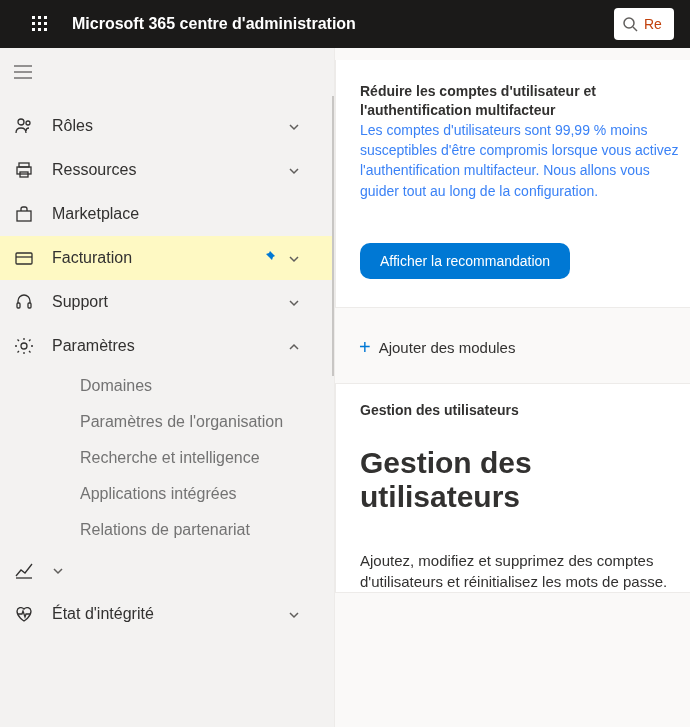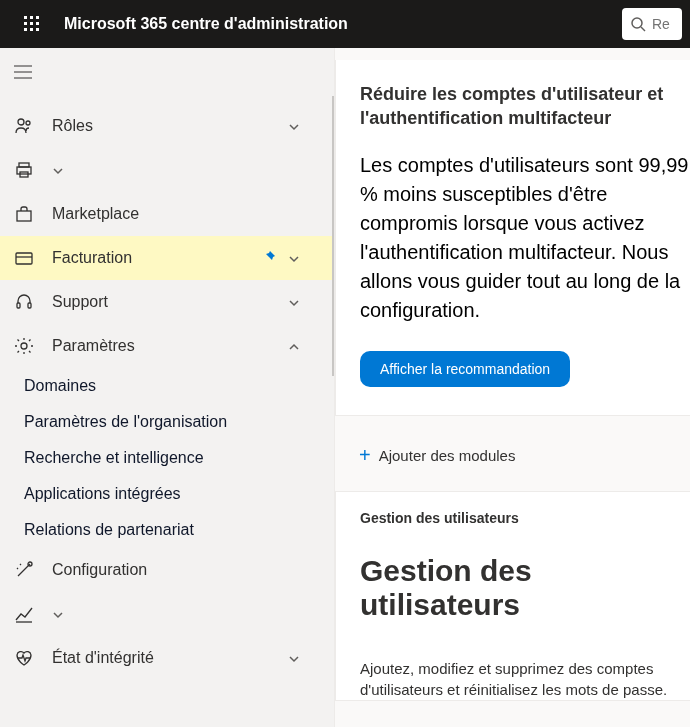--- a/index.html
+++ b/index.html
@@ -1,25 +1,25 @@
 <!DOCTYPE html>
 <html><head>
 <meta charset="utf-8">
 <style>
   * { box-sizing: border-box; margin: 0; padding: 0; }
   body { font-family: "Segoe UI", -apple-system, sans-serif; font-size: 14px; color: #323130; overflow: hidden; width: 690px; height: 727px; background: #fff; }
 
   
-  .topbar { height: 48px; background: #1b1a19; color: #fff; display: flex; align-items: center; padding: 0 8px; }
+  .topbar { height: 48px; background: #1b1a19; color: #fff; display: flex; align-items: center; padding: 0 16px; }
   .waffle { width: 48px; height: 48px; display: flex; align-items: center; justify-content: center; cursor: pointer; }
   .waffle svg { fill: #fff; }
   .app-title { font-size: 16px; font-weight: 600; flex: 1; padding-left: 8px; }
   .search-box { display: flex; align-items: center; background: #fff; border-radius: 4px; height: 32px; padding: 0 8px; min-width: 60px; color: #605e5c; }
   .search-box svg { stroke: #605e5c; fill: none; stroke-width: 1.5; margin-right: 6px; }
-  .search-text { color: #737373; font-size: 14px; }
+  .search-text { color: #c2410c; font-size: 14px; }
 
   
   .layout { display: flex; height: calc(727px - 48px); }
 
   
   .sidebar { width: 335px; background: #f3f2f1; border-right: 1px solid #edebe9; display: flex; flex-direction: column; position: relative; }
   .hamburger { height: 48px; display: flex; align-items: center; padding-left: 14px; cursor: pointer; }
   .hamburger svg { stroke: #323130; }
   .nav-scroll { flex: 1; overflow-y: auto; padding-top: 8px; position: relative; }
   .nav-scroll::after { content:""; position:absolute; top:0; right:0; width:2px; height:280px; background:#c8c6c4; }
@@ -27,27 +27,27 @@
   .nav-item { display: flex; align-items: center; height: 44px; padding: 0 32px 0 14px; cursor: pointer; font-size: 16px; color: #323130; }
   .nav-item.active { background: #fef9c3; }
   .nav-icon { width: 20px; height: 20px; margin-right: 18px; flex-shrink: 0; display:flex; align-items:center; justify-content:center; }
   .nav-icon svg { stroke: #323130; fill: none; stroke-width: 1.3; }
   .nav-label { flex: 1; }
   .pin { width: 16px; height: 16px; margin-right: 10px; }
   .pin svg { fill:#0078d4; }
   .chevron { width: 14px; height: 14px; }
   .chevron svg { stroke: #605e5c; fill: none; stroke-width: 1.5; }
 
-  .sub-item { display: flex; align-items: center; height: 36px; padding-left: 24px; font-size: 16px; color: #0f172a; cursor: pointer; }
+  .sub-item { display: flex; align-items: center; height: 36px; padding-left: 80px; font-size: 16px; color: #737373; cursor: pointer; }
 
   
   .main { flex: 1; background: #faf9f8; overflow: hidden; padding-left: 0; }
   .card { background: #fff; margin: 12px 0 0 0; padding: 22px 0 28px 24px; border: 1px solid #edebe9; border-right: none; border-top: none; }
-  .card-title { font-size: 18px; font-weight: 700; line-height: 1.35; margin-bottom: 20px; }
-  .card-body { font-size: 20px; color: #000000; line-height: 1.45; margin-bottom: 26px; }
+  .card-title { font-size: 14px; font-weight: 700; line-height: 1.35; }
+  .card-body { font-size: 14px; color: #3b82f6; line-height: 1.45; margin-bottom: 42px; }
   .primary-btn { background: #0078d4; color: #fff; border: none; padding: 10px 20px; font-size: 14px; cursor: pointer; border-radius: 10px; }
 
   .add-modules { display: flex; align-items: center; padding: 28px 0 24px 24px; font-size: 15px; color: #323130; cursor: pointer; }
   .add-modules .plus { color: #0078d4; font-size: 20px; margin-right: 8px; font-weight: 300; }
 
   .section-card { background:#fff; border:1px solid #edebe9; border-right:none; padding: 18px 0 0 24px; }
   .section-label { font-size: 14px; font-weight: 600; color:#323130; margin-bottom: 28px; }
   .section-title { font-size: 30px; font-weight: 800; margin-bottom: 36px; }
   .section-body { font-size: 15px; line-height:1.4; }
 </style>
@@ -105,20 +105,21 @@
       </div>
 
       <div class="nav-item">
         <span class="nav-icon">
           <svg width="20" height="20" viewBox="0 0 20 20">
               <rect x="5" y="3" width="10" height="4"></rect>
               <rect x="3" y="7" width="14" height="7"></rect>
               <rect x="6" y="12" width="8" height="5"></rect>
             </svg>
         </span>
+        <span class="nav-label">Ressources</span>
         <span class="chevron"><svg width="12" height="12" viewBox="0 0 12 12">
               <polyline points="2,4 6,8 10,4"></polyline>
             </svg></span>
       </div>
 
       <div class="nav-item">
         <span class="nav-icon">
           <svg width="20" height="20" viewBox="0 0 20 20">
               <rect x="3" y="7" width="14" height="10"></rect>
               <path d="M7 7V5a2 2 0 012-2h2a2 2 0 012 2v2"></path>
@@ -181,30 +182,20 @@
       <div class="sub-item">
           <span>Recherche et intelligence</span>
         </div>
       <div class="sub-item">
           <span>Applications intégrées</span>
         </div>
       <div class="sub-item">
           <span>Relations de partenariat</span>
         </div>
 
-      <div class="nav-item">
-        <span class="nav-icon">
-          <svg width="20" height="20" viewBox="0 0 20 20">
-              <path d="M4 16L16 4"></path>
-              <circle cx="16" cy="4" r="2"></circle>
-              <path d="M6 4l1 1M3 8l1 1"></path>
-            </svg>
-        </span>
-        <span class="nav-label">Configuration</span>
-      </div>
 
       <div class="nav-item">
         <span class="nav-icon">
           <svg width="20" height="20" viewBox="0 0 20 20">
               <polyline points="2,16 7,10 11,13 18,4"></polyline>
               <line x1="2" y1="18" x2="18" y2="18"></line>
             </svg>
         </span>
         <span class="chevron"><svg width="12" height="12" viewBox="0 0 12 12">
               <polyline points="2,4 6,8 10,4"></polyline>

